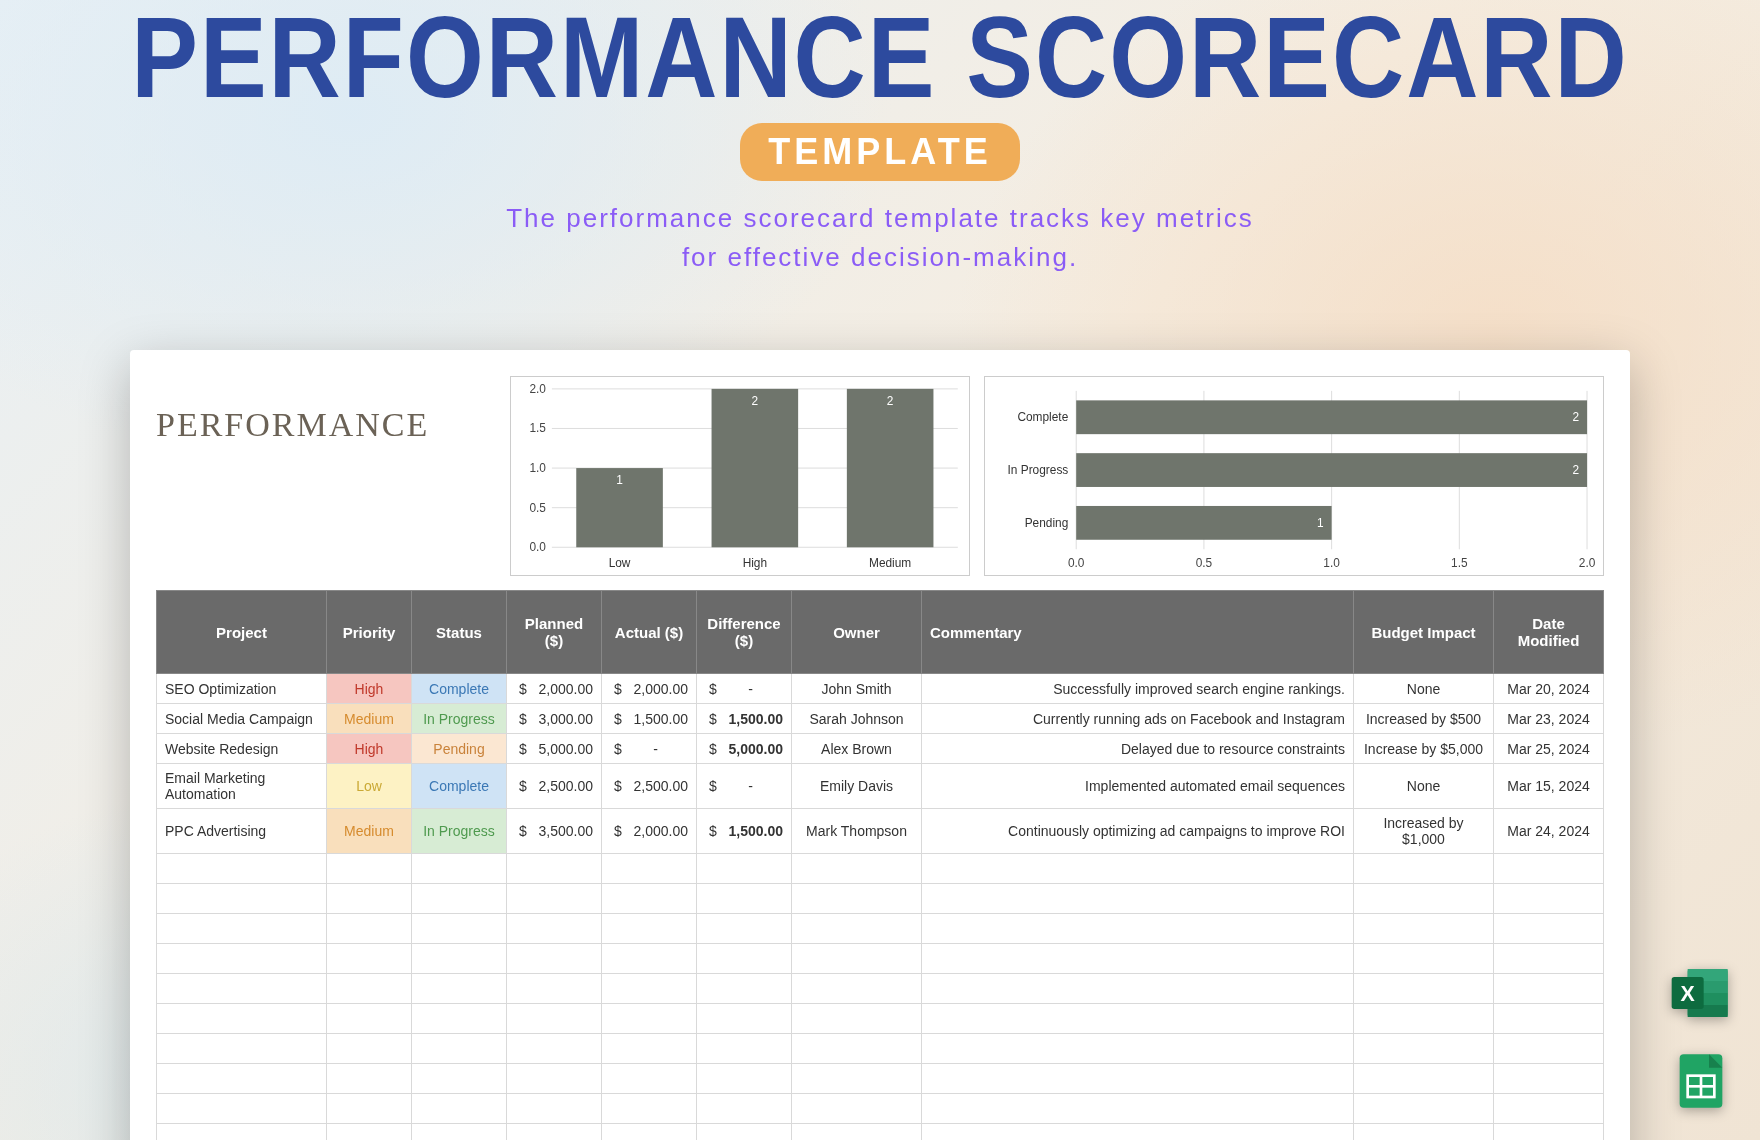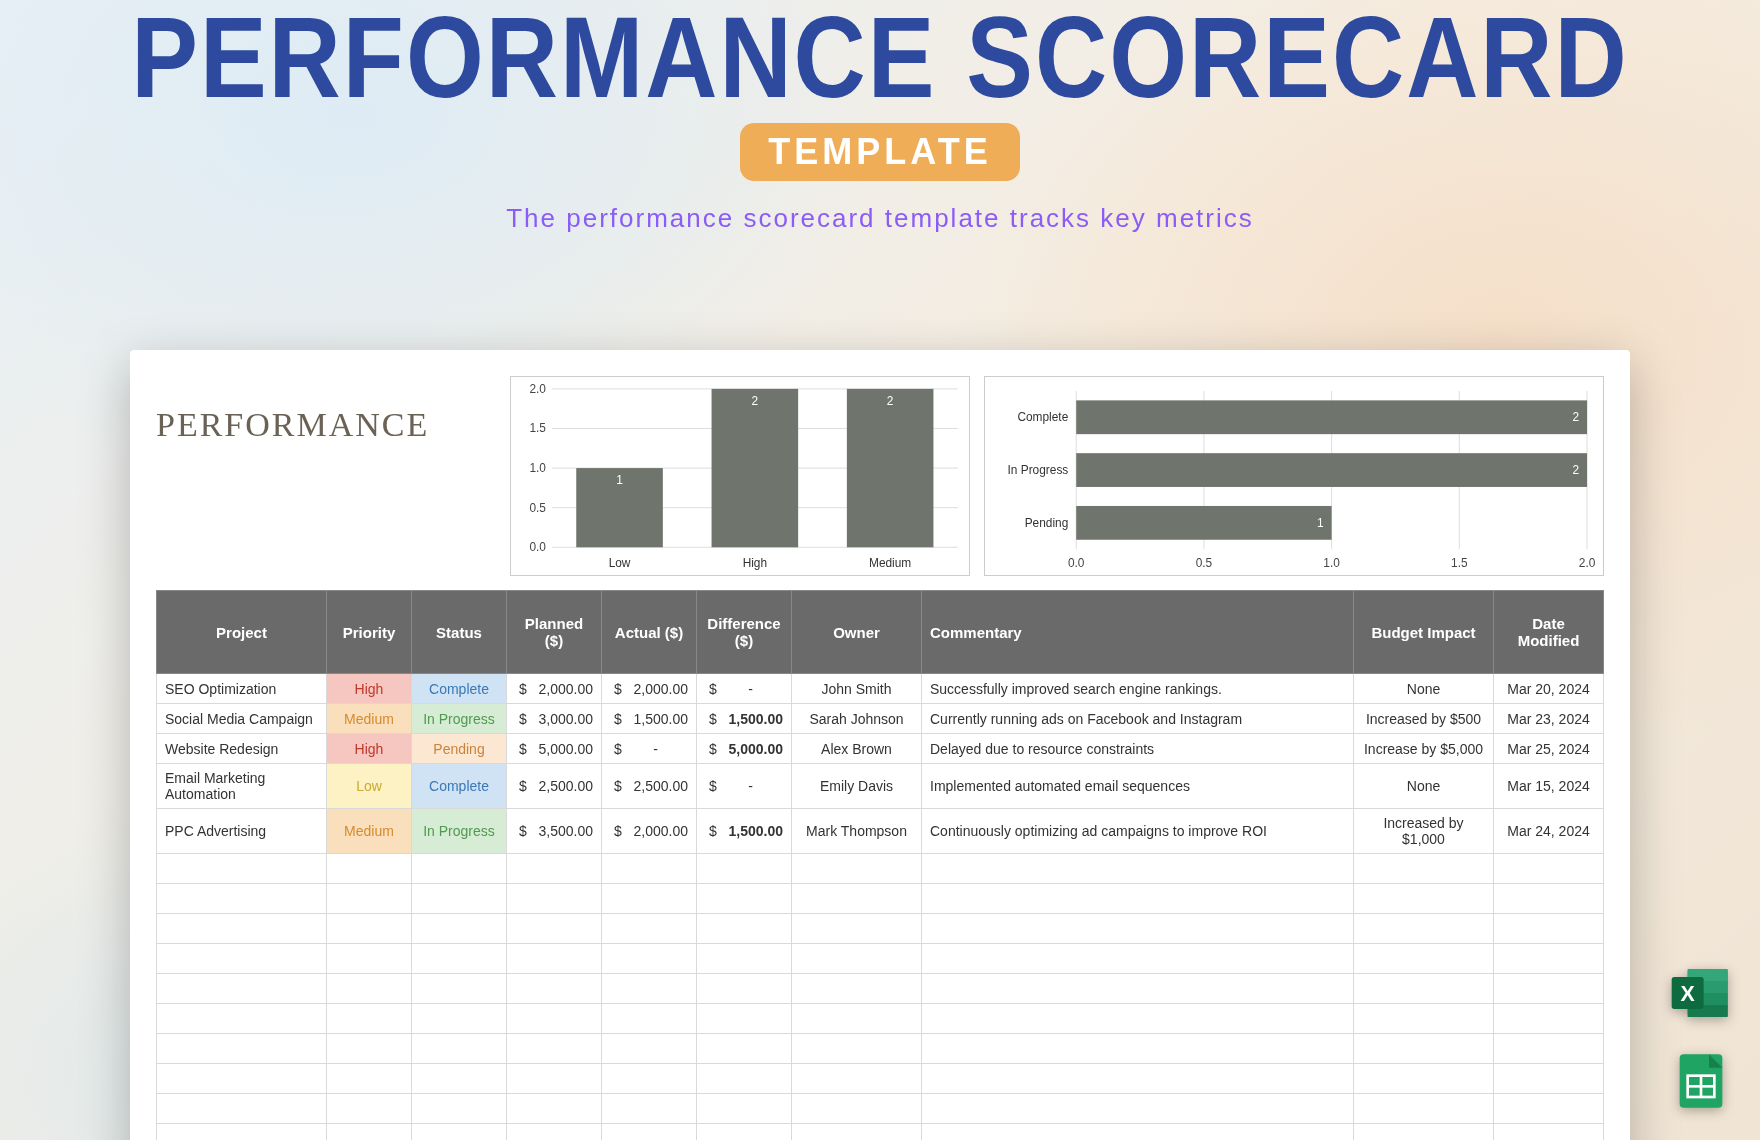--- a/index.html
+++ b/index.html
@@ -1,40 +1,40 @@
 <!DOCTYPE html>
 <html><head>
 <meta charset="utf-8">
 <style>
 *{box-sizing:border-box;margin:0;padding:0;font-family:Arial,Helvetica,sans-serif}
 body{width:1760px;height:1140px;overflow:hidden;position:relative;background:linear-gradient(135deg,#e8f0f5 0%,#f5ede1 50%,#f0e4d4 100%)}
 .bg-swirl{position:absolute;inset:0;background:radial-gradient(ellipse 900px 600px at 20% 10%,rgba(220,235,245,.9) 0%,transparent 60%),radial-gradient(ellipse 900px 700px at 85% 30%,rgba(245,220,195,.8) 0%,transparent 60%),radial-gradient(ellipse 700px 500px at 15% 95%,rgba(210,230,240,.7) 0%,transparent 60%)}
 .hero{position:relative;text-align:center;}
 .hero-title{font-size:100px;font-weight:900;color:#2d4a9e;letter-spacing:2px;font-family:'Arial Black',Arial,sans-serif;transform:scaleY(1.15)}
-.badge{display:inline-block;background:#f0ad58;color:#fff;font-size:36px;font-weight:900;letter-spacing:4px;padding:8px 28px;border-radius:14px;margin-top:8px;font-family:'Arial Black',Arial}
+.badge{display:inline-block;background:#f0ad58;color:#fff;font-size:36px;font-weight:900;letter-spacing:4px;padding:8px 28px;border-radius:22px;margin-top:8px;font-family:'Arial Black',Arial}
 .subtitle{font-size:26px;color:#8b5cf6;letter-spacing:2px;margin-top:18px;line-height:1.5;font-weight:400}
 .sheet{position:absolute;left:130px;top:350px;width:1500px;height:850px;background:#fff;border-radius:4px;box-shadow:0 15px 50px rgba(0,0,0,.25);padding:26px 26px 0 26px}
 .sheet-top{display:flex;gap:14px;height:200px}
 .brand{flex:0 0 340px;padding-top:30px}
 .brand-line1{font-size:34px;font-weight:400;color:#6b6256;letter-spacing:2px;font-family:Georgia,serif}
 .brand-line2{font-size:54px;font-weight:900;color:#2b2b2b;letter-spacing:1px;font-family:Georgia,'Times New Roman',serif;margin-top:6px}
 .chart{border:1px solid #ccc;background:#fff;position:relative}
 .chart1{flex:0 0 460px}
 .chart2{flex:1}
 .table-wrap{margin-top:14px}
 table{width:100%;border-collapse:collapse;font-size:14px}
 thead th{background:#6a6a6a;color:#fff;font-weight:700;padding:24px 8px;text-align:center;border:1px solid #888;font-size:15px}
 tbody td{border:1px solid #d9d9d9;padding:6px 8px;height:30px;color:#333;vertical-align:middle}
 tbody tr.empty td{height:30px}
 .c-project{width:170px}
 .c-priority{width:85px;text-align:center}
 .c-status{width:95px;text-align:center}
 .c-money{width:95px;text-align:right;white-space:nowrap}
 .c-owner{width:130px;text-align:center}
-.c-comment{width:auto;text-align:left}
+.c-comment{width:auto;text-align:right}
 .c-impact{width:140px;text-align:center}
 .c-date{width:110px;text-align:center}
 .pri-high{background:#f6c6c0;color:#c0392b}
 .pri-medium{background:#f9dfbc;color:#d68b2e}
 .pri-low{background:#fdf2c4;color:#caa935}
 .st-complete{background:#cfe3f5;color:#3b78b5}
 .st-inprogress{background:#d7ecd4;color:#4f9a4f}
 .st-pending{background:#fbe7d2;color:#c9833b}
 .money-prefix{float:left;padding-left:4px}
 .icons{position:absolute;right:24px;bottom:24px;display:flex;flex-direction:column;gap:18px}
@@ -43,20 +43,21 @@
 </style>
 </head>
 <body>
 <div class="bg-swirl"></div>
 
 <div class="hero">
   <div class="hero-title">PERFORMANCE SCORECARD</div>
   <div class="badge">TEMPLATE</div>
   <div class="subtitle">
     <span>The performance scorecard template tracks key metrics</span><br>
+    <span>for effective decision-making.</span>
   </div>
 </div>
 
 <div class="sheet">
   <div class="sheet-top">
     <div class="brand">
       <div class="brand-line1">PERFORMANCE</div>
     </div>
     <div class="chart chart1">
       <svg id="chart1-svg" width="100%" height="100%" viewBox="0 0 460 200">

